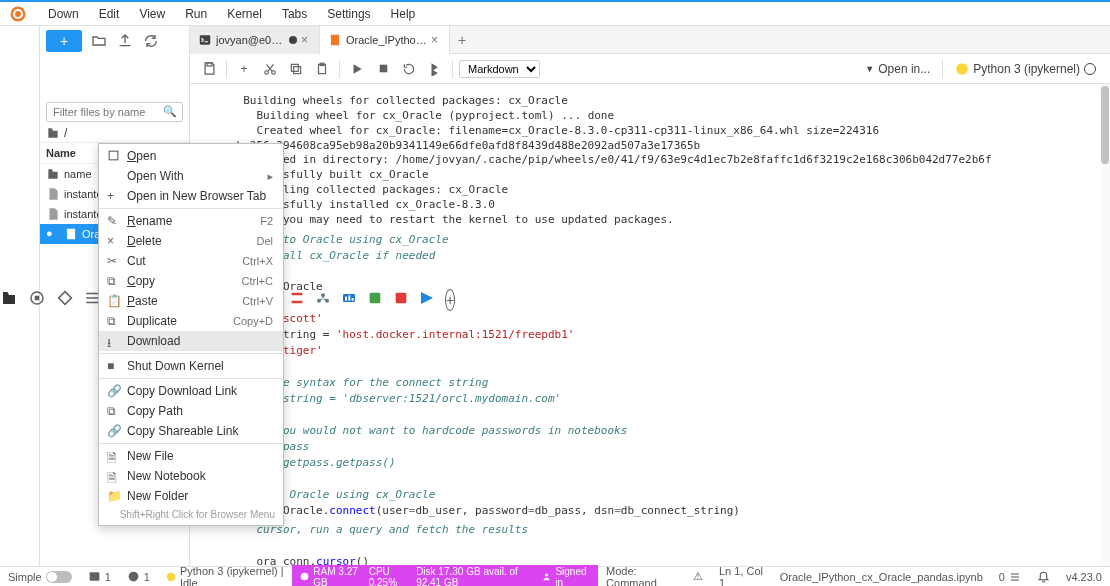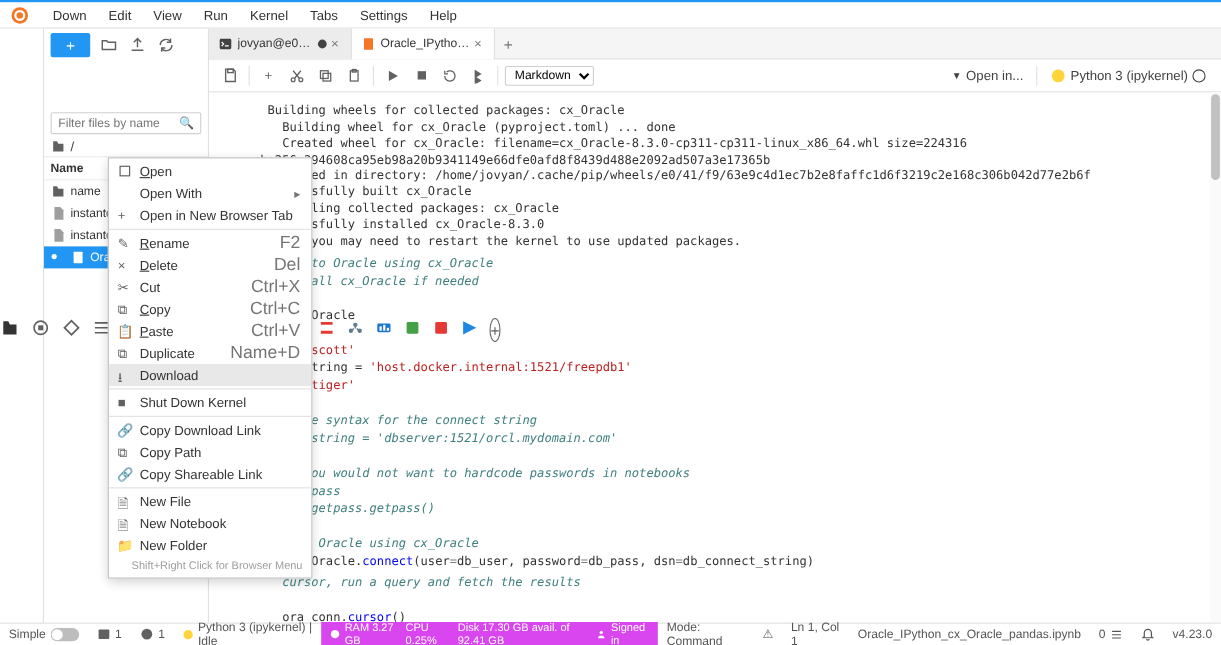--- a/index.html
+++ b/index.html
@@ -61,21 +61,21 @@
 .c-com { color: #408080; font-style: italic; }
 .c-str { color: #ba2121; }
 .c-fn { color: #0000ff; }
 .c-par { color: #7d7d7d; }
 .context-menu { position: absolute; left: 98px; top: 143px; width: 186px; background: #fff; border: 1px solid #c0c0c0; box-shadow: 0 3px 10px rgba(0,0,0,.2); z-index: 1000; font-size: 12px; padding: 2px 0; }
 .cm-item { display: flex; align-items: center; padding: 2px 10px 2px 8px; height: 20px; cursor: pointer; color: #333; }
 .cm-item:hover, .cm-item.hover { background: #e8e8e8; }
 .cm-item .cm-ico { width: 14px; height: 14px; margin-right: 6px; color: #616161; flex-shrink: 0; }
 .cm-item .cm-lab { flex: 1; }
 .cm-item .cm-lab u { text-decoration: underline; }
-.cm-item .cm-sc { color: #757575; font-size: 16px; }
+.cm-item .cm-sc { color: #757575; font-size: 11px; }
 .cm-item .sub { color: #757575; font-size: 11px; }
 .cm-sep { height: 1px; background: #e0e0e0; margin: 2px 0; }
 .cm-hint { padding: 3px 8px; color: #9e9e9e; font-size: 10px; text-align: right; }
 .statusbar { position: absolute; bottom: 0; left: 0; right: 0; height: 20px; border-top: 1px solid #e0e0e0; display: flex; align-items: center; font-size: 11px; }
 .statusbar .pill { background: #d946ef; color: #fff; height: 20px; display: flex; align-items: center; padding: 12px 8px; font-size: 10px; gap: 4px; }
 .statusbar .seg { padding: 0 8px; color: #555; display: flex; align-items: center; gap: 4px; cursor: default; }
 .statusbar .sp { flex: 1; }
 .toggle { width: 26px; height: 12px; background: #bdbdbd; border-radius: 6px; position: relative; display: inline-block; }
 .toggle:after { content: ''; position: absolute; left: 1px; top: 1px; width: 10px; height: 10px; border-radius: 50%; background: #fff; }
 svg { display: block; }
@@ -416,21 +416,21 @@
       <span class="cm-sc">Ctrl+C</span>
     </div>
   <div class="cm-item">
       <span class="cm-ico">📋</span>
       <span class="cm-lab"><u>P</u>aste</span>
       <span class="cm-sc">Ctrl+V</span>
     </div>
   <div class="cm-item">
       <span class="cm-ico">⧉</span>
       <span class="cm-lab">Duplicate</span>
-      <span class="cm-sc">Name+D</span>
+      <span class="cm-sc">Copy+D</span>
     </div>
   <div class="cm-item hover">
       <span class="cm-ico">⭳</span>
       <span class="cm-lab">Download</span>
     </div>
   <div class="cm-sep"></div>
   <div class="cm-item">
       <span class="cm-ico">■</span>
       <span class="cm-lab">Shut Down Kernel</span>
     </div>

